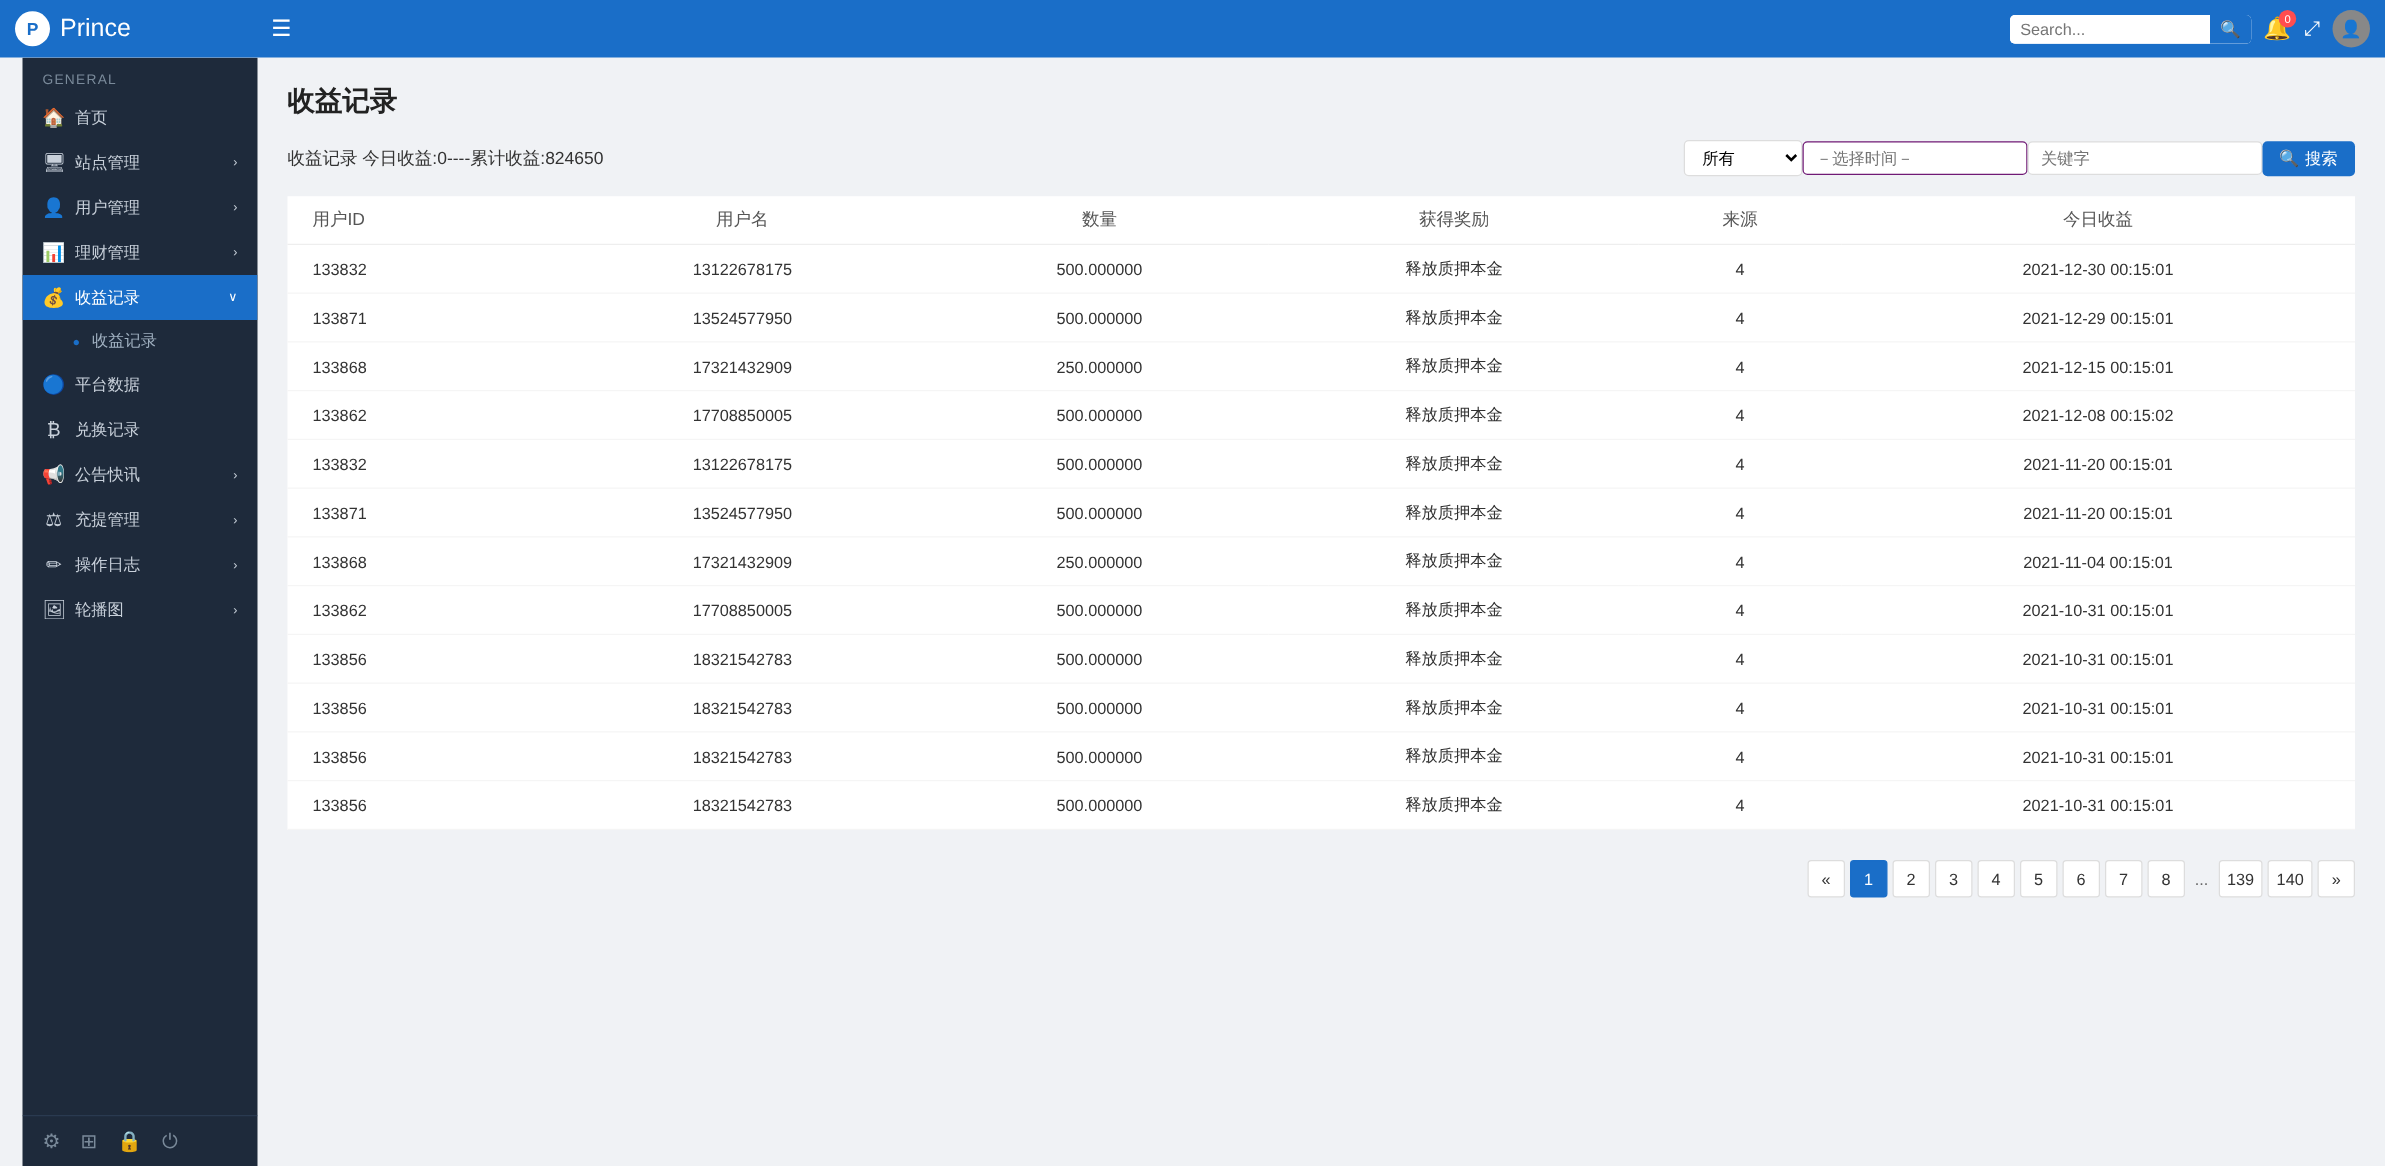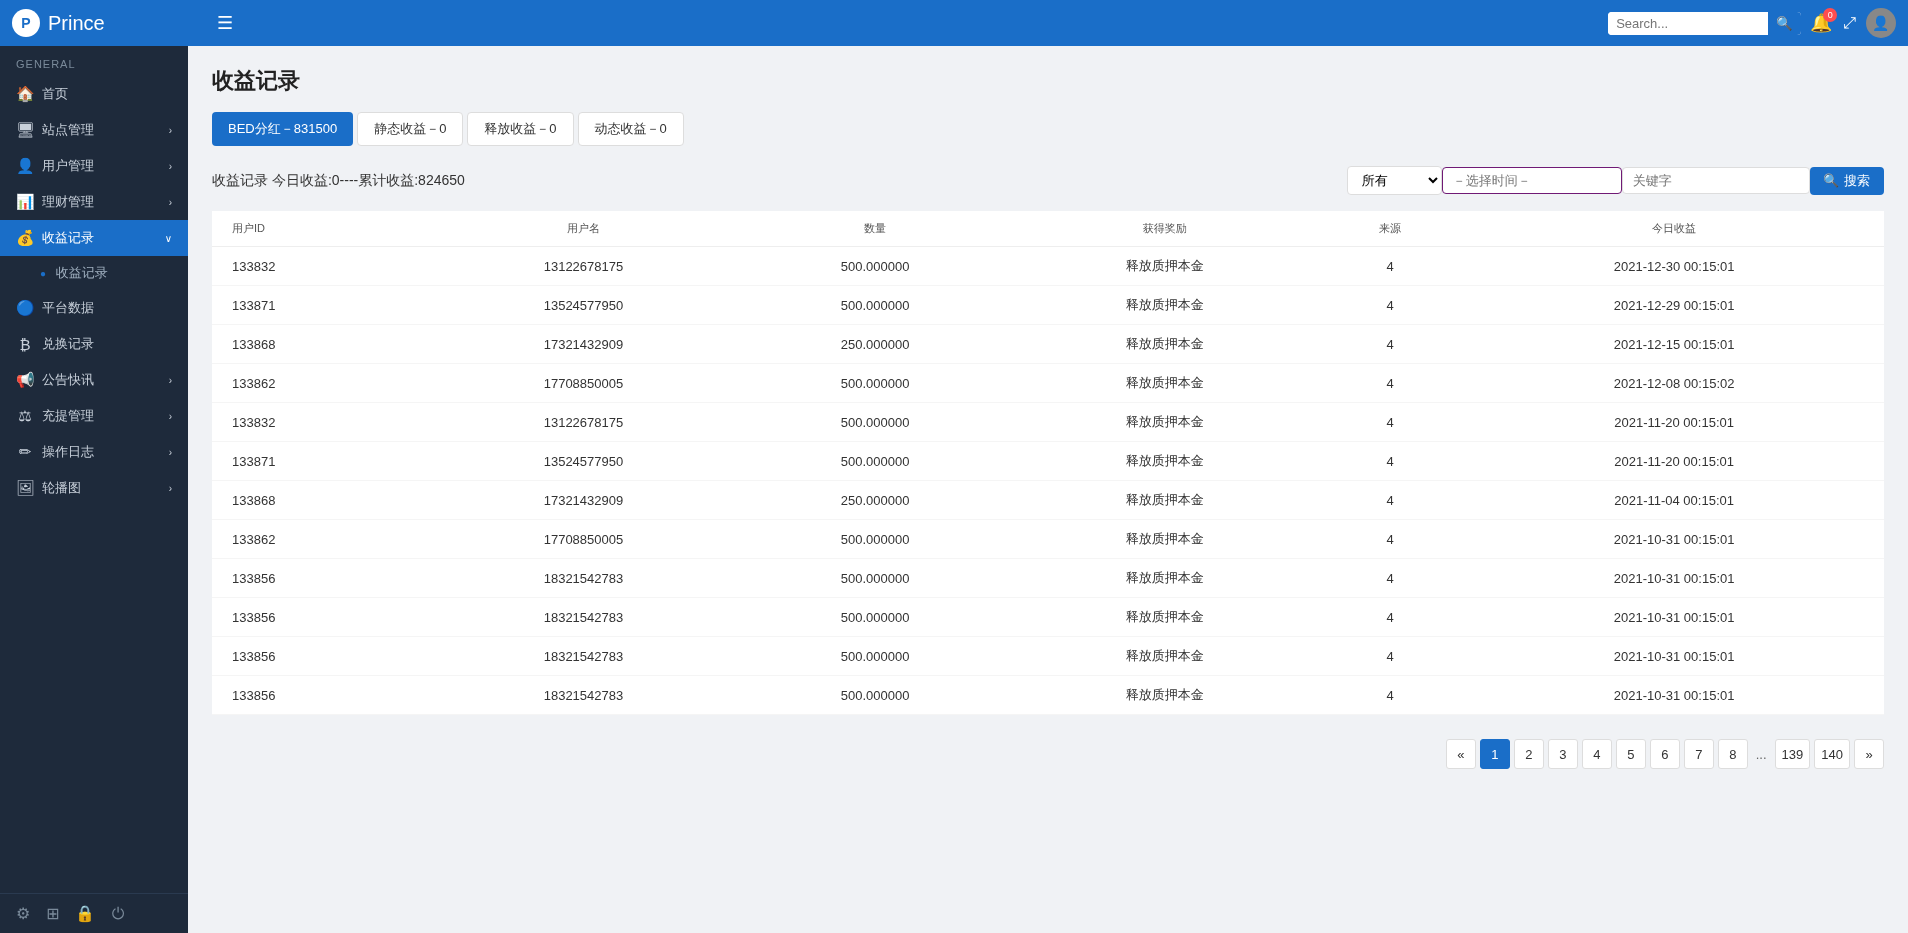--- a/index.html
+++ b/index.html
@@ -25,21 +25,21 @@
     .header-right { display: flex; align-items: center; gap: 10px; }
     .search-box { display: flex; align-items: flex-end; background: #fff; border-radius: 4px; overflow: hidden; }
     .search-box input { border: none; outline: none; padding: 4px 8px; font-size: 13px; width: 160px; color: #999; }
     .search-box button { background: #1a6ec8; border: none; color: #fff; padding: 4px 8px; cursor: pointer; }
     .notif-btn { position: relative; color: #fff; background: none; border: none; cursor: pointer; font-size: 18px; }
     .notif-badge { position: absolute; top: -4px; right: -4px; background: #ff4d4f; color: #fff; border-radius: 50%; width: 14px; height: 14px; font-size: 9px; display: flex; align-items: center; justify-content: center; }
     .expand-btn { color: #fff; background: none; border: none; cursor: pointer; font-size: 16px; }
     .avatar { width: 30px; height: 30px; border-radius: 50%; background: #888; overflow: hidden; cursor: pointer; display: flex; align-items: center; justify-content: center; color: #fff; font-size: 14px; }
 
     
-    .main-layout { display: flex; flex: 1; overflow: hidden; }
+    .main-layout { display: flex; flex: 1; overflow: hidden; padding-left: 18px; }
 
     
     .sidebar { width: 188px; background: #1e2a3b; color: #ccc; display: flex; flex-direction: column; flex-shrink: 0; overflow-y: auto; }
     .sidebar-section-label { padding: 12px 16px 6px; font-size: 11px; color: #7a8a9a; text-transform: uppercase; letter-spacing: 1px; }
     .sidebar-item { display: flex; align-items: center; gap: 8px; padding: 9px 16px; cursor: pointer; color: #c8d0da; font-size: 13px; transition: background 0.2s; }
     .sidebar-item.active { background: #1a6ec8; color: #fff; }
     .sidebar-item .icon { font-size: 15px; width: 18px; text-align: center; }
     .sidebar-sub-item { padding: 8px 16px 8px 40px; cursor: pointer; color: #a0b0c0; font-size: 13px; }
     .sidebar-sub-item.active-dot::before { content: '●'; color: #1a6ec8; margin-right: 6px; font-size: 10px; }
     .sidebar-footer { margin-top: auto; padding: 10px 16px; display: flex; gap: 16px; border-top: 1px solid #2a3a50; }
@@ -60,21 +60,21 @@
     .filter-row { display: flex; align-items: center; justify-content: space-between; margin-bottom: 16px; }
     .filter-info { font-size: 14px; color: #333; }
     .filter-controls { display: flex; align-items: center; gap: 0; }
     .filter-select { padding: 5px 10px; border: 1px solid #ddd; border-radius: 4px; font-size: 13px; background: #fff; min-width: 80px; }
     .filter-input { padding: 5px 10px; border: 1px solid #701a75; border-radius: 4px; font-size: 13px; background: #fff; width: 180px; color: #701a75; }
     .filter-input-kw { padding: 5px 10px; border: 1px solid #ddd; border-radius: 4px; font-size: 13px; background: #fff; width: 188px; color: #999; }
     .search-btn { background: #1a6ec8; color: #fff; border: none; border-radius: 4px; padding: 5px 14px; cursor: pointer; font-size: 13px; display: flex; align-items: center; gap: 4px; }
 
     
     .data-table { width: 100%; border-collapse: collapse; background: #fff; }
-    .data-table th { padding: 10px 16px; text-align: center; font-weight: 500; color: #555; border-bottom: 1px solid #eee; font-size: 11px; }
+    .data-table th { padding: 10px 16px; text-align: center; font-weight: 500; color: #555; border-bottom: 1px solid #eee; font-size: 14px; }
     .data-table td { padding: 10px 16px; text-align: center; color: #333; border-bottom: 1px solid #f5f5f5; font-size: 13px; }
     .data-table th:first-child, .data-table td:first-child { text-align: left; padding-left: 20px; }
 
     
     .pagination { display: flex; align-items: center; justify-content: flex-end; gap: 4px; margin-top: 24px; padding-bottom: 16px; }
     .page-btn { min-width: 30px; height: 30px; display: flex; align-items: center; justify-content: center; border: 1px solid #ddd; background: #fff; cursor: pointer; border-radius: 3px; font-size: 13px; color: #333; padding: 0 6px; }
     .page-btn.active { background: #1a6ec8; color: #fff; border-color: #1a6ec8; }
     .page-ellipsis { padding: 0 4px; color: #666; }
   </style>
 </head>
@@ -179,26 +179,20 @@
       <button class="sidebar-footer-btn">⚙</button>
       <button class="sidebar-footer-btn">⊞</button>
       <button class="sidebar-footer-btn">🔒</button>
       <button class="sidebar-footer-btn">⏻</button>
     </div>
   </div>
 
   <div class="content">
     <div class="page-title">收益记录</div>
 
-    <div class="tabs-row">
-      <button class="tab-btn active">BED分红－831500</button>
-      <button class="tab-btn inactive">静态收益－0</button>
-      <button class="tab-btn inactive">释放收益－0</button>
-      <button class="tab-btn inactive">动态收益－0</button>
-    </div>
 
     <div class="filter-row">
       <span class="filter-info">收益记录 今日收益:0----累计收益:824650</span>
       <div class="filter-controls">
         <select class="filter-select">
           <option>所有</option>
           <option>BED分红</option>
           <option>静态收益</option>
           <option>释放收益</option>
           <option>动态收益</option>

